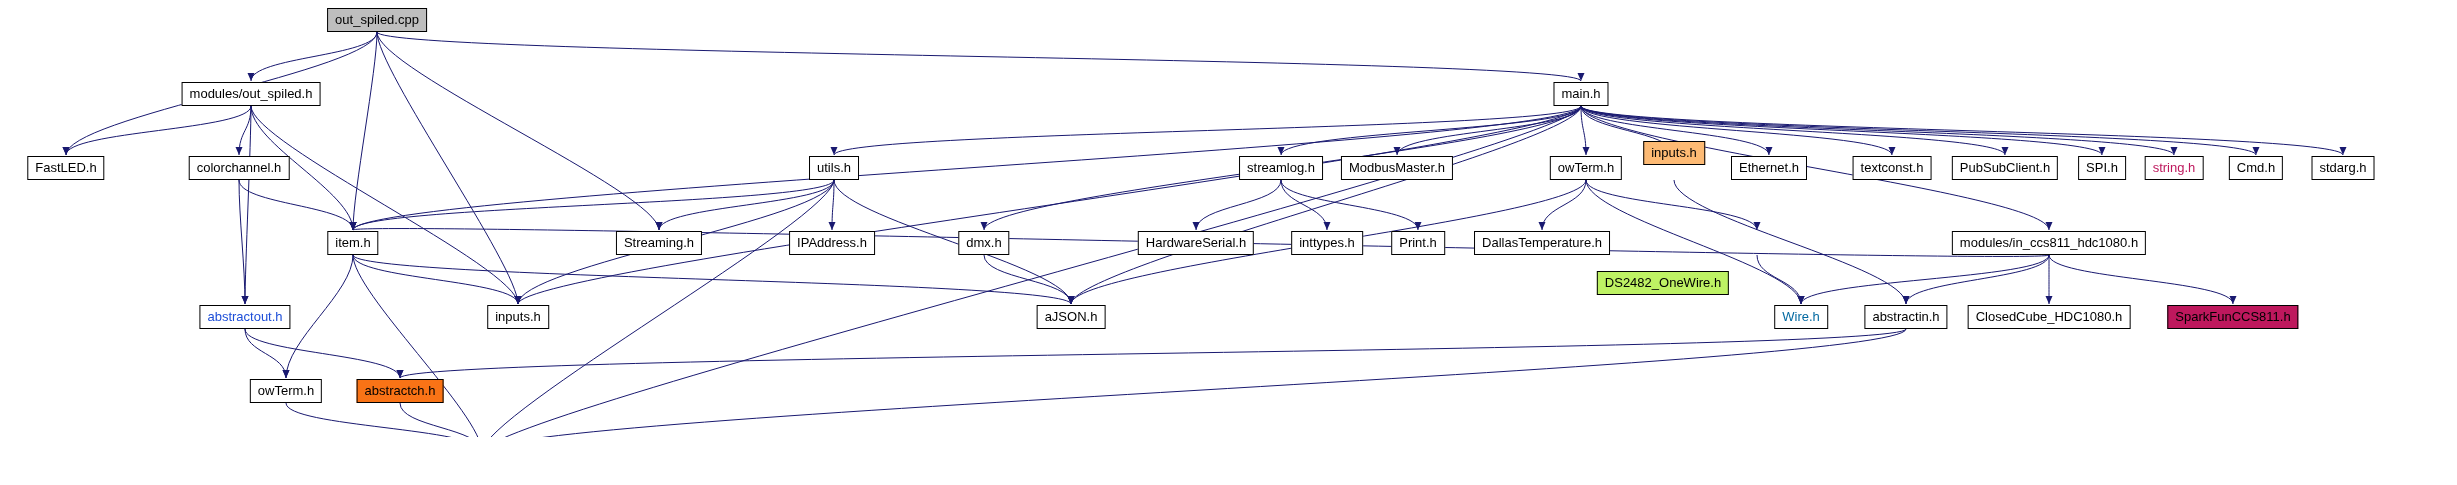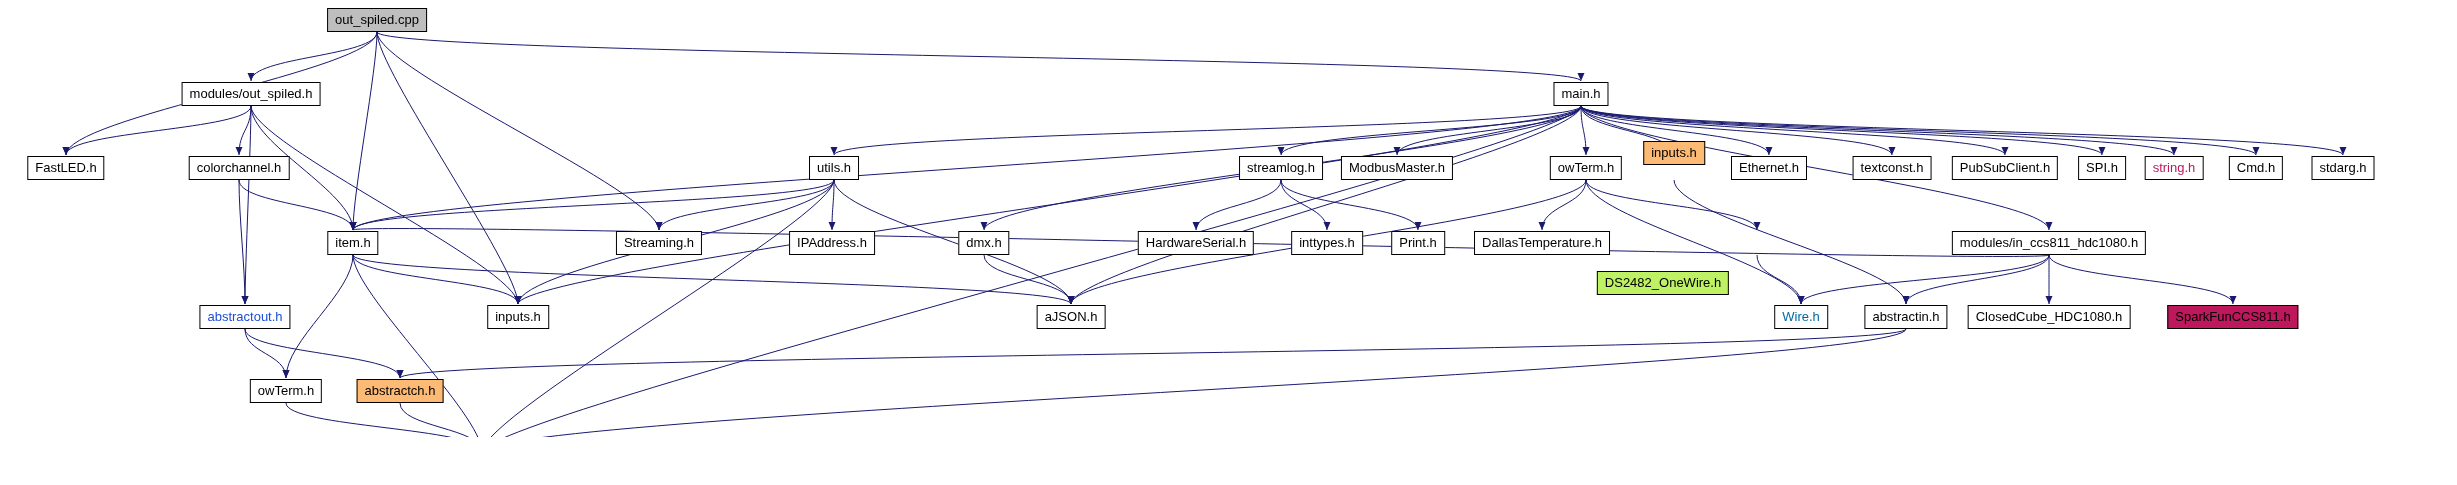--- a/index.html
+++ b/index.html
@@ -149,15 +149,15 @@
     <div class="node" title="DS2482_OneWire.h" style="left: 1663px; top: 231px; background: #bef264; border-color: rgb(0, 0, 0); color: rgb(0, 0, 0); margin-top: 40px;">DS2482_OneWire.h</div>
     <div class="node" title="modules/in_ccs811_hdc1080.h" style="left: 2049px; top: 231px; background: rgb(255, 255, 255); border-color: rgb(0, 0, 0); color: rgb(0, 0, 0);">modules/in_ccs811_hdc1080.h</div>
     <div class="node" title="abstractout.h" style="left: 245px; top: 305px; background: rgb(255, 255, 255); border-color: rgb(0, 0, 0); color: #1d4ed8;">abstractout.h</div>
     <div class="node" title="options.h" style="left: 518px; top: 305px; background: rgb(255, 255, 255); border-color: rgb(0, 0, 0); color: rgb(0, 0, 0);">inputs.h</div>
     <div class="node" title="aJSON.h" style="left: 1071px; top: 305px; background: rgb(255, 255, 255); border-color: rgb(0, 0, 0); color: rgb(0, 0, 0);">aJSON.h</div>
     <div class="node" title="Wire.h" style="left: 1801px; top: 305px; background: rgb(255, 255, 255); border-color: rgb(0, 0, 0); color: #0369a1;">Wire.h</div>
     <div class="node" title="abstractin.h" style="left: 1906px; top: 305px; background: rgb(255, 255, 255); border-color: rgb(0, 0, 0); color: rgb(0, 0, 0);">abstractin.h</div>
     <div class="node" title="ClosedCube_HDC1080.h" style="left: 2049px; top: 305px; background: rgb(255, 255, 255); border-color: rgb(0, 0, 0); color: rgb(0, 0, 0);">ClosedCube_HDC1080.h</div>
     <div class="node" title="SparkFunCCS811.h" style="left: 2233px; top: 305px; background: #be185d; border-color: rgb(0, 0, 0); color: rgb(0, 0, 0); text-align: center;">SparkFunCCS811.h</div>
     <div class="node" title="itemCmd.h" style="left: 286px; top: 379px; background: rgb(255, 255, 255); border-color: rgb(0, 0, 0); color: rgb(0, 0, 0);">owTerm.h</div>
-    <div class="node" title="abstractch.h" style="left: 400px; top: 379px; background: #fdba74; border-color: rgb(0, 0, 0); color: rgb(0, 0, 0);">abstractch.h</div>
+    <div class="node" title="abstractch.h" style="left: 400px; top: 379px; background: #f97316; border-color: rgb(0, 0, 0); color: rgb(0, 0, 0);">abstractch.h</div>
     <div class="node" title="Arduino.h" style="left: 482px; top: 453px; background: #14b8a6; border-color: rgb(0, 0, 0); color: rgb(0, 0, 0); margin-left: 7px;">Arduino.h</div>
   </div>
 
 </body></html>

